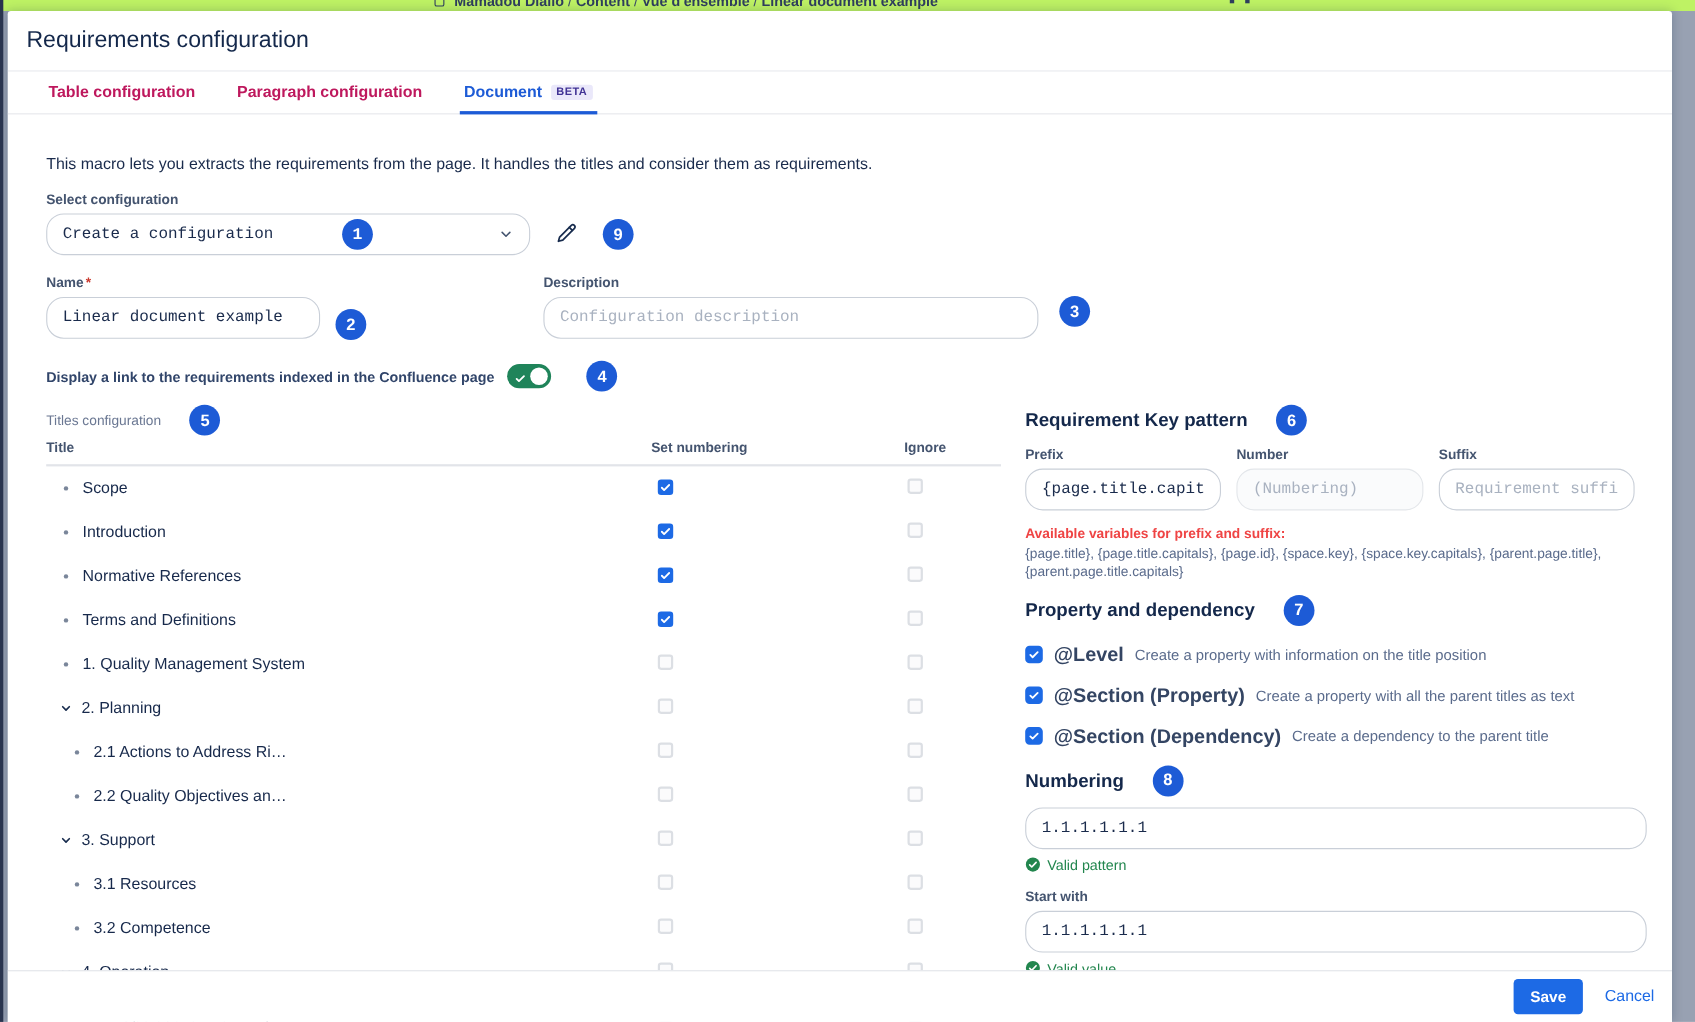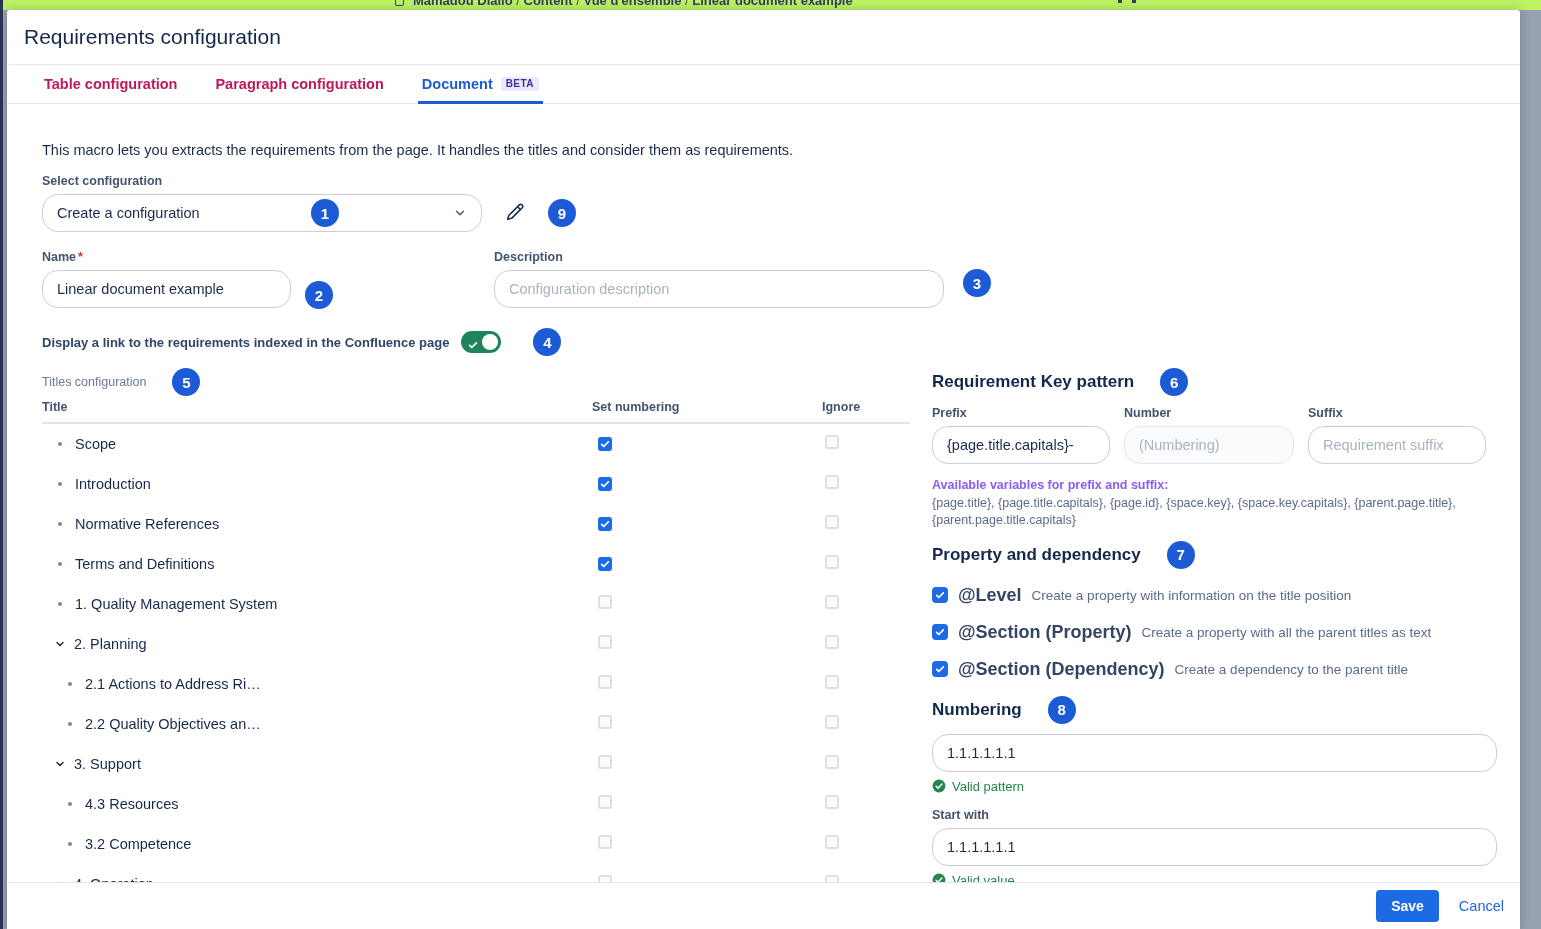--- a/index.html
+++ b/index.html
@@ -34,21 +34,21 @@
   .beta-badge { font-size:10px; font-weight:700; letter-spacing:.4px; color:#403294; background:#EAE8FA;
                 padding:2px 5px; border-radius:3px; line-height:1; }
 
   
   .modal-body { padding:38px 35px 0 35px; height:calc(100% - 94px); overflow:hidden; }
   .intro { font-size:14.5px; color:#1A2B4C; margin-bottom:16px; }
   .field-label { font-size:12.5px; font-weight:700; color:#44546F; margin-bottom:6px; display:block; }
   .required { color:#C9372C; margin-left:2px; }
   .text-input, .select-box {
     height:38px; border:1.5px solid #C9CFD8; border-radius:16px; background:#fff;
-    font-size:14.5px; color:#1A2B4C; padding:0 14px; font-family:Liberation Sans, sans-serif; width:100%;
+    font-size:14.5px; color:#1A2B4C; padding:0 14px; font-family:Liberation Mono, monospace; width:100%;
   }
   .text-input::placeholder { color:#A9B2C0; }
   .text-input:disabled { background:#FAFBFC; border-color:#E3E6EA; }
 
   .step-badge { width:28px; height:28px; border-radius:50%; background:#1D5BD6; color:#fff;
                 font-size:15px; font-weight:700; display:inline-flex; align-items:center; justify-content:center; flex:none; }
 
   
   .select-row { display:flex; align-items:center; gap:20px; }
   .select-box { width:440px; display:flex; align-items:center; justify-content:space-between; position:relative; cursor:pointer; }
@@ -99,21 +99,21 @@
   .checkbox.checked { background:#1D6AE5; border-color:#1D6AE5; }
   .checkbox.big { width:16px; height:16px; border-radius:4px; }
 
   
   .section-heading-row { display:flex; align-items:center; gap:26px; margin-bottom:10px; }
   .section-heading { font-size:17px; font-weight:700; color:#14284B; }
   .pattern-fields { display:flex; gap:14px; }
   .pf { width:178px; }
   .pf.mid { width:170px; }
   .variables-block { margin-top:14px; }
-  .variables-title { font-size:12.5px; font-weight:700; color:#8b5cf6; }
+  .variables-title { font-size:12.5px; font-weight:700; color:#ef4444; }
   .variables-text { font-size:12.5px; color:#5A6B8C; line-height:1.35; margin-top:3px; width:530px; }
 
   .prop-section { margin-top:12px; }
   .prop-item { display:flex; align-items:center; gap:10px; margin:16px 0; }
   .prop-name { font-size:18px; font-weight:700; color:#344563; }
   .prop-desc { font-size:13.5px; color:#5A6B8C; }
 
   .numbering-section { margin-top:14px; }
   .valid-row { display:flex; align-items:center; gap:6px; margin-top:7px; }
   .valid-text { font-size:13px; color:#22864E; }
@@ -318,21 +318,21 @@
                   </svg>
                 </span>
                 <span>3. Support</span>
               </div>
               <div class="cb-cell"><span class="checkbox"></span></div>
               <div class="cb-cell ignore"><span class="checkbox"></span></div>
             </div>
             <div class="title-row">
               <div class="row-title-cell level-2">
                 <span class="bullet"></span>
-                <span>4.3 Resources</span>
+                <span>3.1 Resources</span>
               </div>
               <div class="cb-cell"><span class="checkbox"></span></div>
               <div class="cb-cell ignore"><span class="checkbox"></span></div>
             </div>
             <div class="title-row">
               <div class="row-title-cell level-2">
                 <span class="bullet"></span>
                 <span>3.2 Competence</span>
               </div>
               <div class="cb-cell"><span class="checkbox"></span></div>

